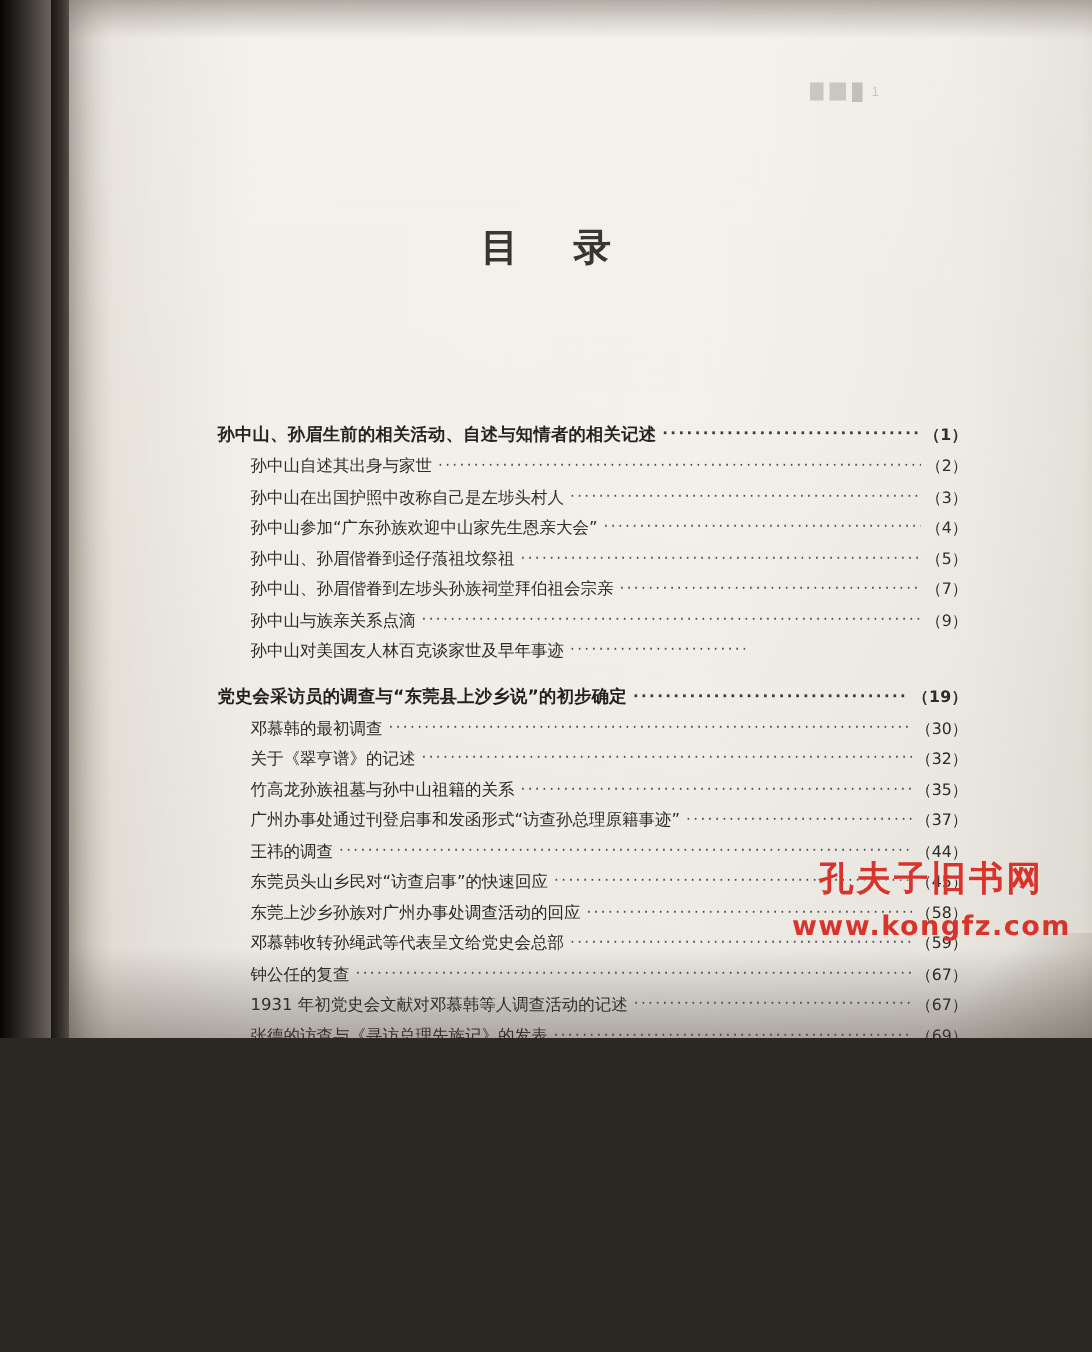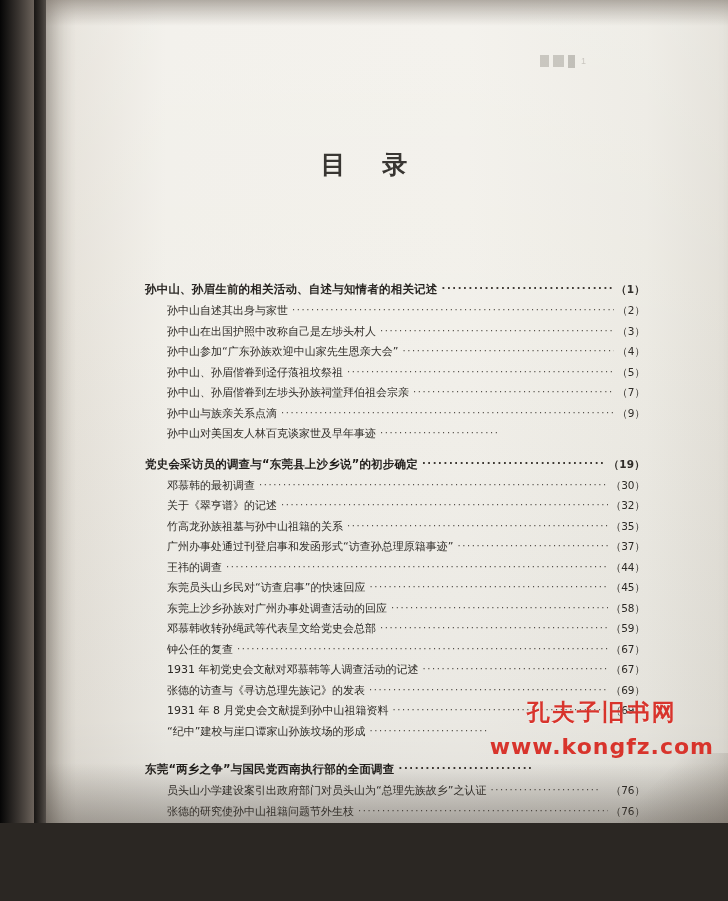--- a/index.html
+++ b/index.html
@@ -9,21 +9,21 @@
   body {
     width: 728px;
     height: 901px;
     overflow: hidden;
     background: #2b2723;
     font-family: "Liberation Sans", sans-serif;
   }
   .photo {
     position: relative;
     width: 728px;
-    height: 823px;
+    height: 692px;
     background: #1d1a17;
     overflow: hidden;
   }
   
   .spine {
     position: absolute;
     left: 0; top: 0;
     width: 46px; height: 901px;
     background: linear-gradient(90deg, #050505 0%, #3a3531 40%, #6d645c 75%, #9c938a 100%);
   }
@@ -161,21 +161,21 @@
   }
   .wm-cn {
     font-size: 23px;
     font-weight: bold;
     letter-spacing: 2px;
     text-shadow: 0 1px 0 rgba(255,255,255,0.5);
     white-space: nowrap;
   }
   .wm-url {
     margin-top: 6px;
-    font-size: 22px;
+    font-size: 18px;
     font-weight: bold;
     letter-spacing: 1px;
     font-family: "DejaVu Sans", sans-serif;
   }
   
   .curl {
     position: absolute;
     right: 0; bottom: 0;
     width: 120px; height: 70px;
     background: linear-gradient(315deg, rgba(90,80,70,0.35), rgba(255,255,255,0) 60%);

